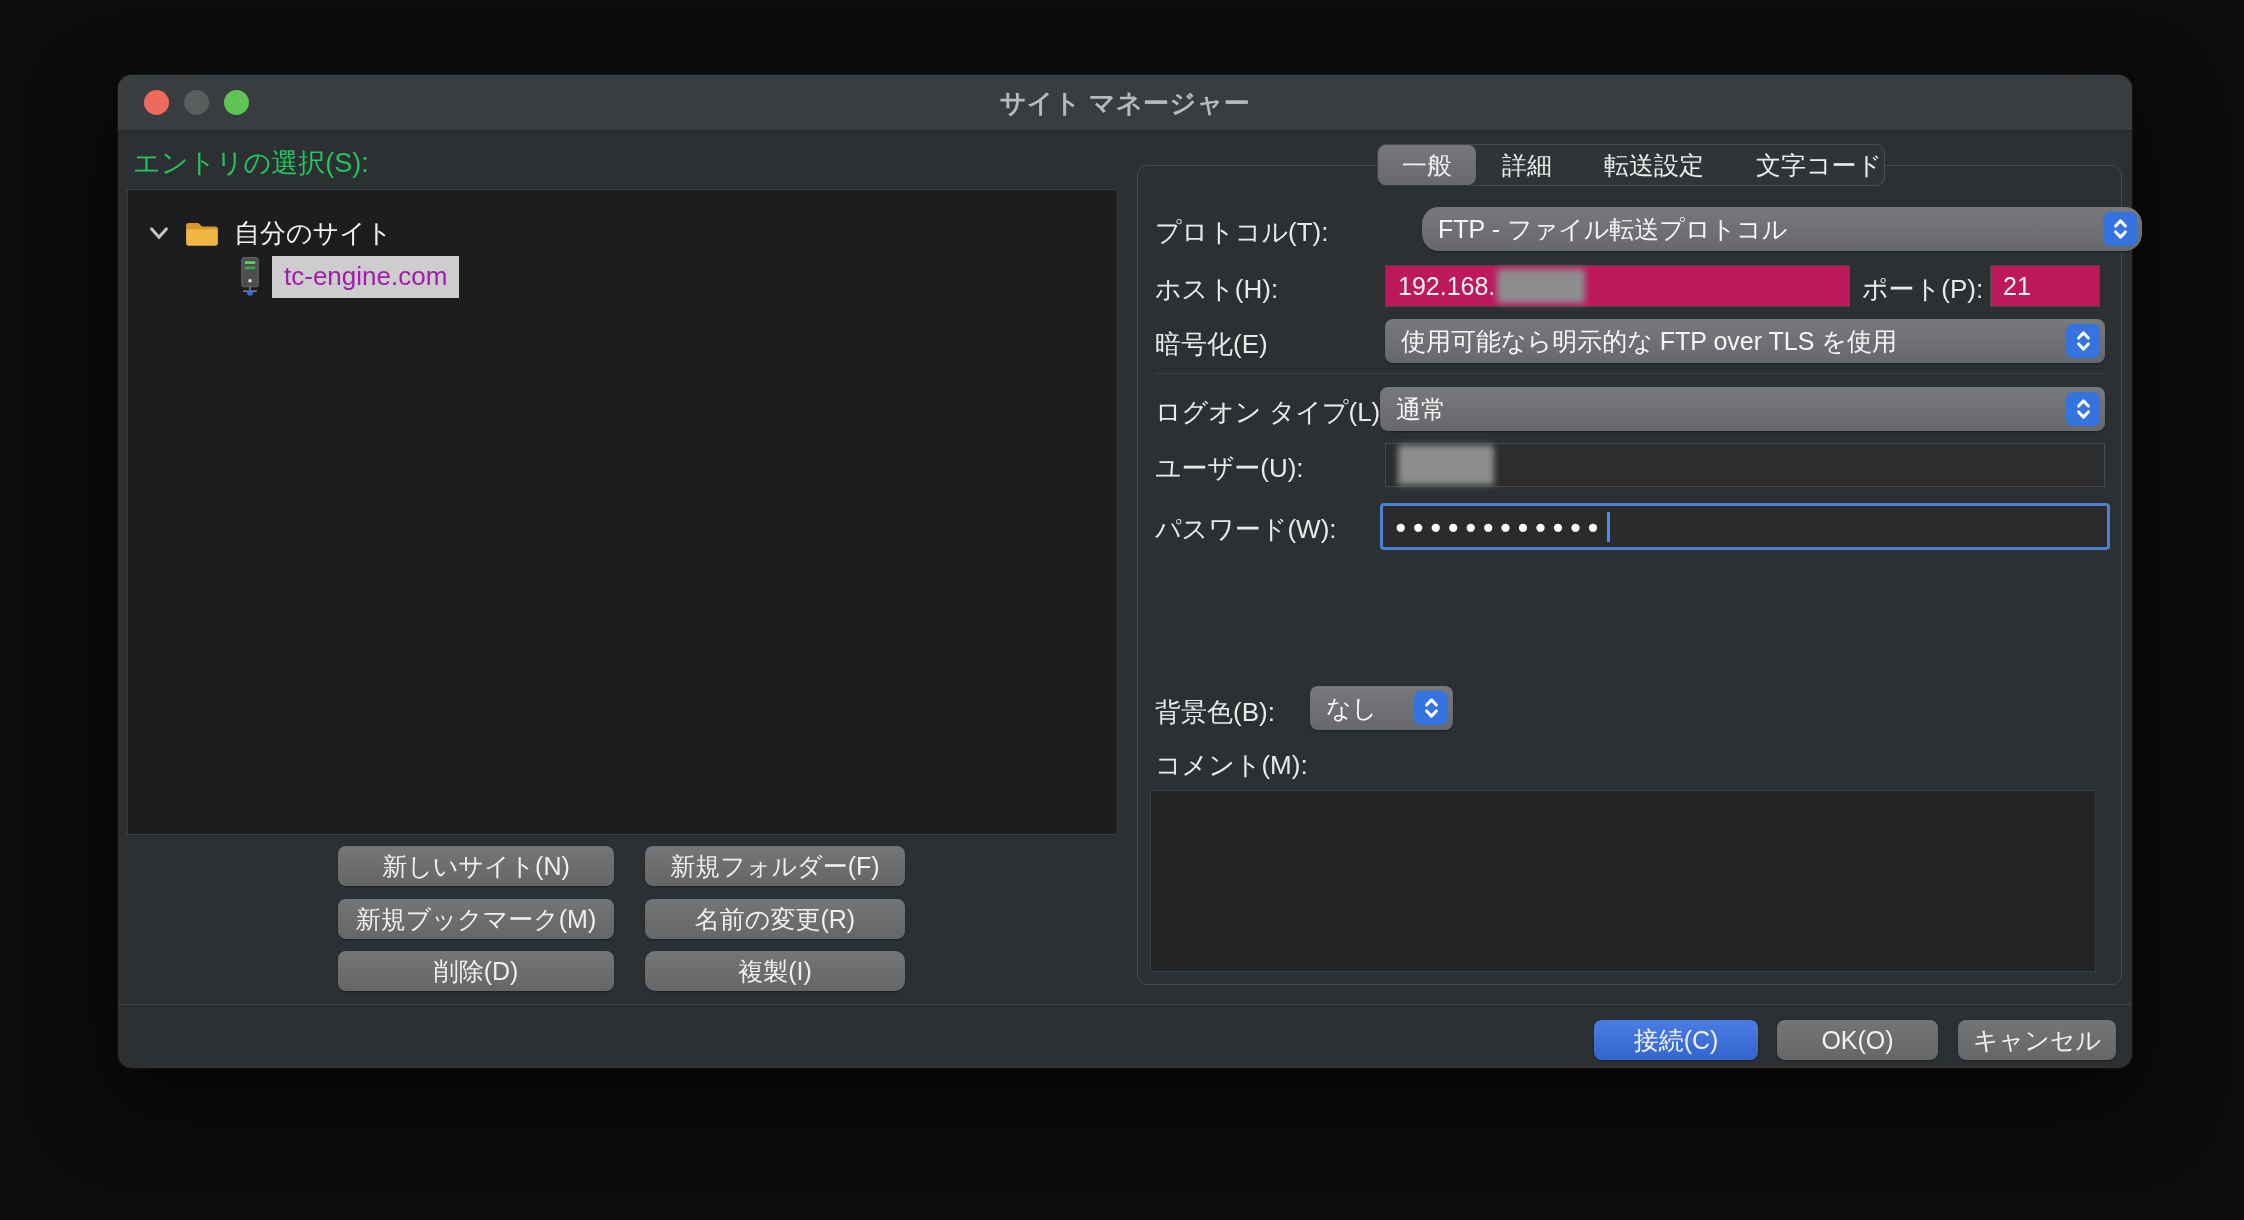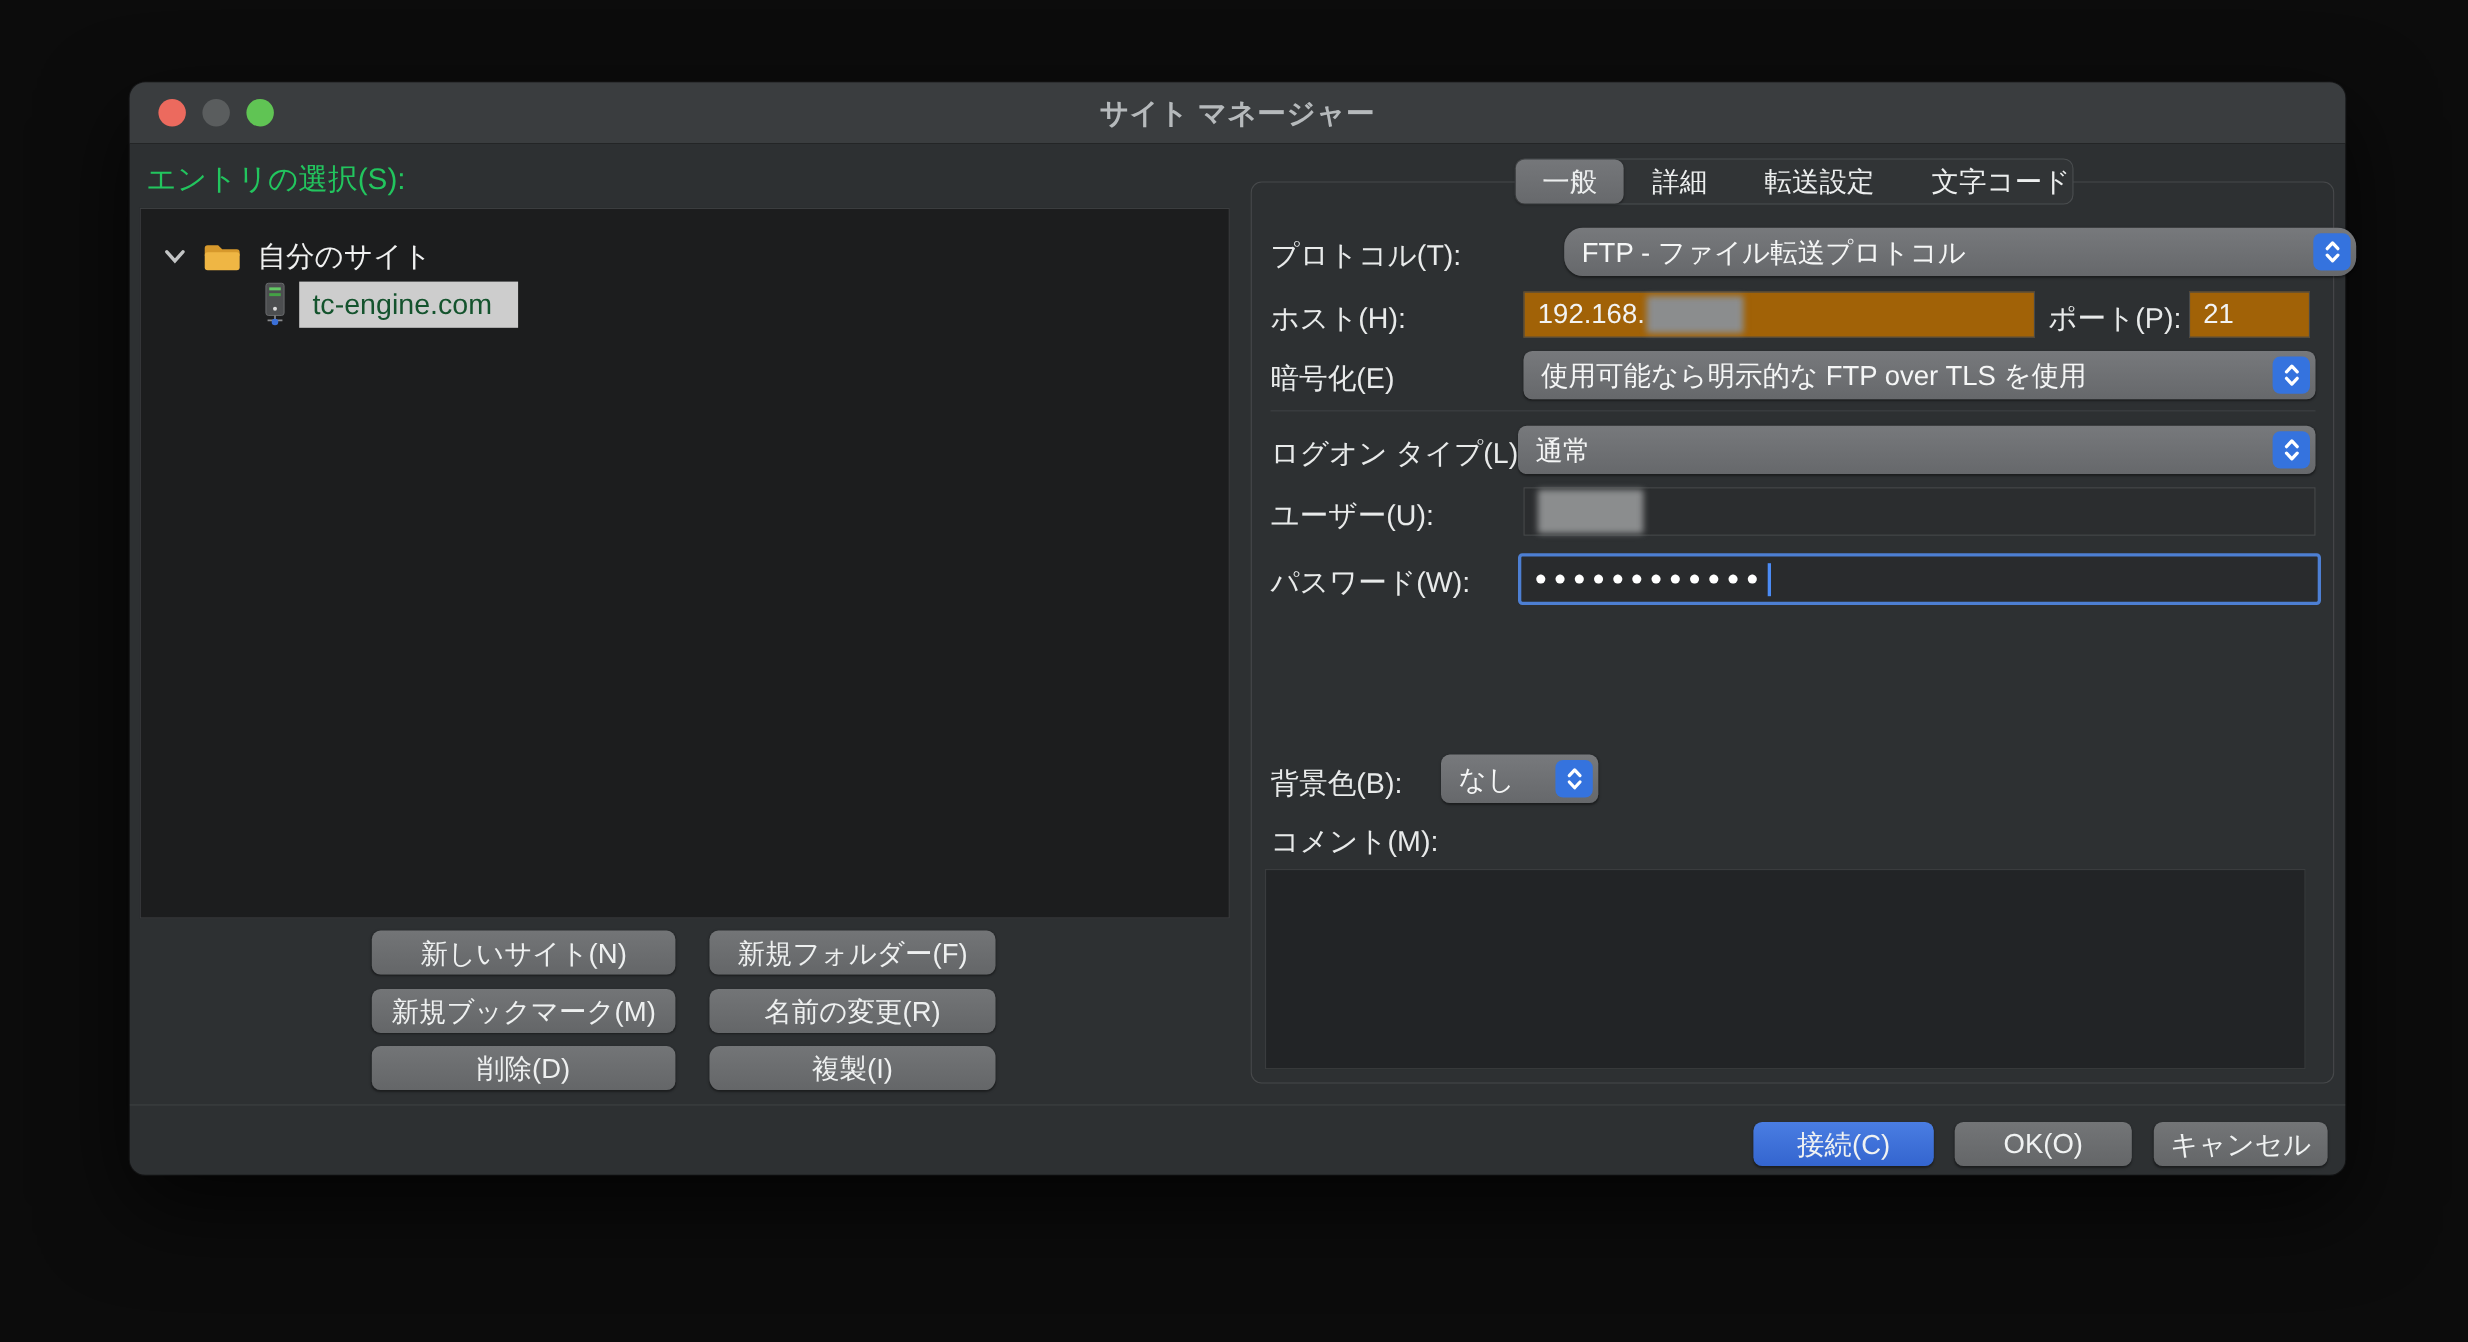--- a/index.html
+++ b/index.html
@@ -38,22 +38,22 @@
     background:#1c1d1e; border:1px solid #3b3d3f;
   }
   .tree-row { position:absolute; display:flex; align-items:center; }
   .tree-root { left:20px; top:26px; gap:14px; }
   .tree-expander { width:22px; height:16px; display:flex; align-items:center; }
   .tree-folder { width:36px; height:28px; }
   .tree-root-label { font-size:26px; color:#f0f1f1; }
   .tree-site { left:110px; top:66px; gap:10px; }
   .tree-server { width:24px; height:42px; }
   .tree-site-label {
-    font-size:26px; color:#14532d; background:#cdcdcd;
-    padding:5px 24px 7px 12px; line-height:30px;
+    font-size:26px; color:#a21caf; background:#cdcdcd;
+    padding:5px 12px 7px 12px; line-height:30px;
   }
   .btn-grid { position:absolute; left:220px; top:771px; }
   .btn {
     position:absolute; height:40px; border-radius:8px;
     background:linear-gradient(#737577,#646668);
     box-shadow:0 1px 2px rgba(0,0,0,.4);
     display:flex; align-items:center; justify-content:center;
     font-size:25px; color:#eef0f0; cursor:default;
   }
   .b1 { left:0px;   top:0px;   width:276px; }
@@ -89,21 +89,21 @@
     box-shadow:0 1px 2px rgba(0,0,0,.4);
     display:flex; align-items:center;
     font-size:25px; color:#f5f6f6; padding-left:16px;
   }
   .stepper {
     position:absolute; right:5px; top:5px; width:34px; height:34px;
     background:#3573de; border-radius:7px;
     display:flex; align-items:center; justify-content:center;
   }
   .textfield {
-    position:absolute; background:#a16207; border:1px solid #47494a;
+    position:absolute; background:#be185d; border:1px solid #47494a;
     display:flex; align-items:center; font-size:25px; color:#f2f3f3;
     padding-left:12px;
   }
   .textfield.dark { background:#2b2d2f; }
   .redact { background:#8b8d8e; filter:blur(3px); border-radius:2px; }
   .pw-wrap {
     position:absolute; left:1262px; top:428px; width:730px; height:47px;
     border:3px solid #4d7fd3; border-radius:4px; background:#292b2d;
     display:flex; align-items:center; padding-left:12px;
   }

